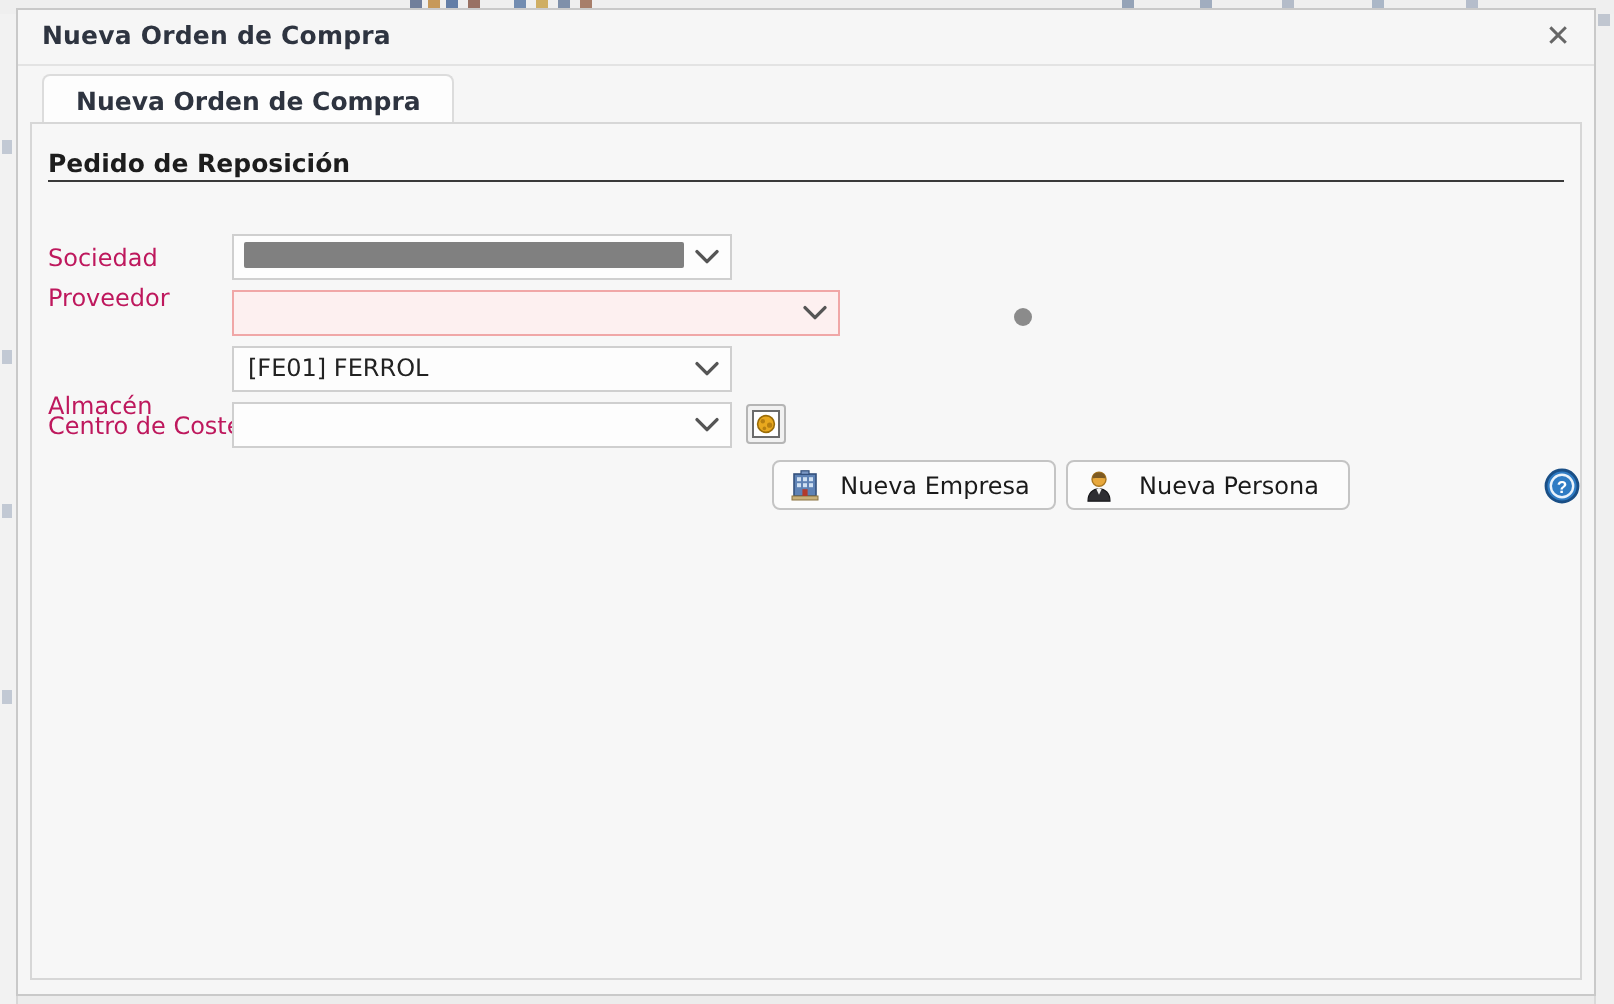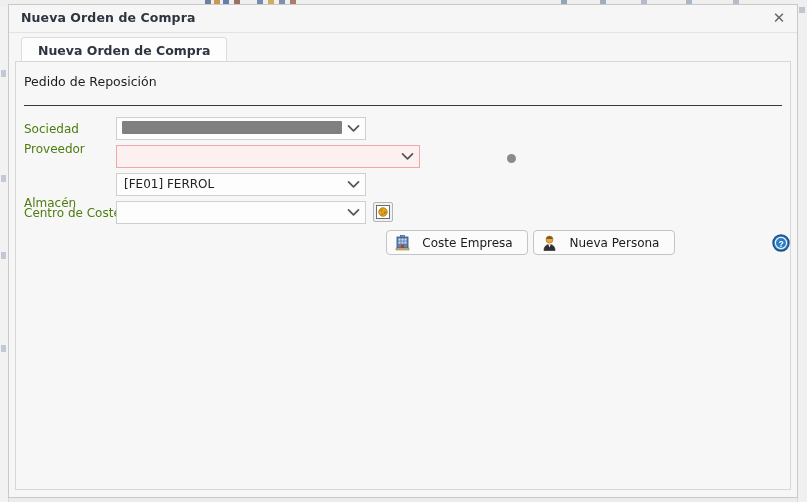--- a/index.html
+++ b/index.html
@@ -145,32 +145,32 @@
     border: 1px solid #d7d7d7;
     box-sizing: border-box;
   }
 
   #section-heading {
     position: absolute;
     left: 8px;
     top: 12px;
     width: 758px;
     font-size: 12.5px;
-    font-weight: normal;
+    font-weight: bold;
     color: #1d1d1d;
-    padding-bottom: 16px;
+    padding-bottom: 1px;
     border-bottom: 1px solid #3a3a3a;
     box-sizing: border-box;
   }
 
   
   .field-label {
     position: absolute;
     font-size: 12px;
-    color: #4d7c0f;
+    color: #be185d;
     white-space: nowrap;
     text-align: center;
   }
   .combo {
     position: absolute;
     height: 23px;
     background: #fdfdfd;
     border: 1px solid #cfcfcf;
     border-radius: 0;
     box-sizing: border-box;
@@ -384,21 +384,21 @@
           <rect x="7.5" y="3.6" width="2" height="2" fill="#cfe0f2"></rect>
           <rect x="10.5" y="3.6" width="2" height="2" fill="#cfe0f2"></rect>
           <rect x="4.5" y="6.6" width="2" height="2" fill="#cfe0f2"></rect>
           <rect x="7.5" y="6.6" width="2" height="2" fill="#cfe0f2"></rect>
           <rect x="10.5" y="6.6" width="2" height="2" fill="#cfe0f2"></rect>
           <rect x="2" y="13" width="13" height="2" fill="#c8b07a" stroke="#8a7340" stroke-width="0.5"></rect>
           <rect x="7.2" y="9.6" width="2.6" height="3.4" fill="#b33a2a"></rect>
           <rect x="6.5" y="0.4" width="4" height="1.8" fill="#7a97c4" stroke="#33507c" stroke-width="0.6"></rect>
         </svg>
       </span>
-      <span class="btn-label">Coste Empresa</span>
+      <span class="btn-label">Nueva Empresa</span>
     </div>
 
     <div class="action-btn" style="left:517px; top:168px; width:142px;">
       <span class="btn-icon">
         <svg width="15" height="16" viewBox="0 0 15 16" aria-hidden="true">
           <circle cx="7.5" cy="4.6" r="3.5" fill="#e8a83c" stroke="#a9761f" stroke-width="0.7"></circle>
           <path d="M7.5 1.2 C5.2 1.2 4.2 2.6 4.3 4.1 C5.6 3.9 9.4 3.9 10.7 4.1 C10.8 2.6 9.8 1.2 7.5 1.2 Z" fill="#7d5a22"></path>
           <path d="M2 15.6 C2 11.6 4.4 9.4 7.5 9.4 C10.6 9.4 13 11.6 13 15.6 Z" fill="#2e2e33" stroke="#18181b" stroke-width="0.6"></path>
           <path d="M6.2 9.6 L7.5 12.4 L8.8 9.6 L7.5 9.0 Z" fill="#f2f2f2"></path>
         </svg>

